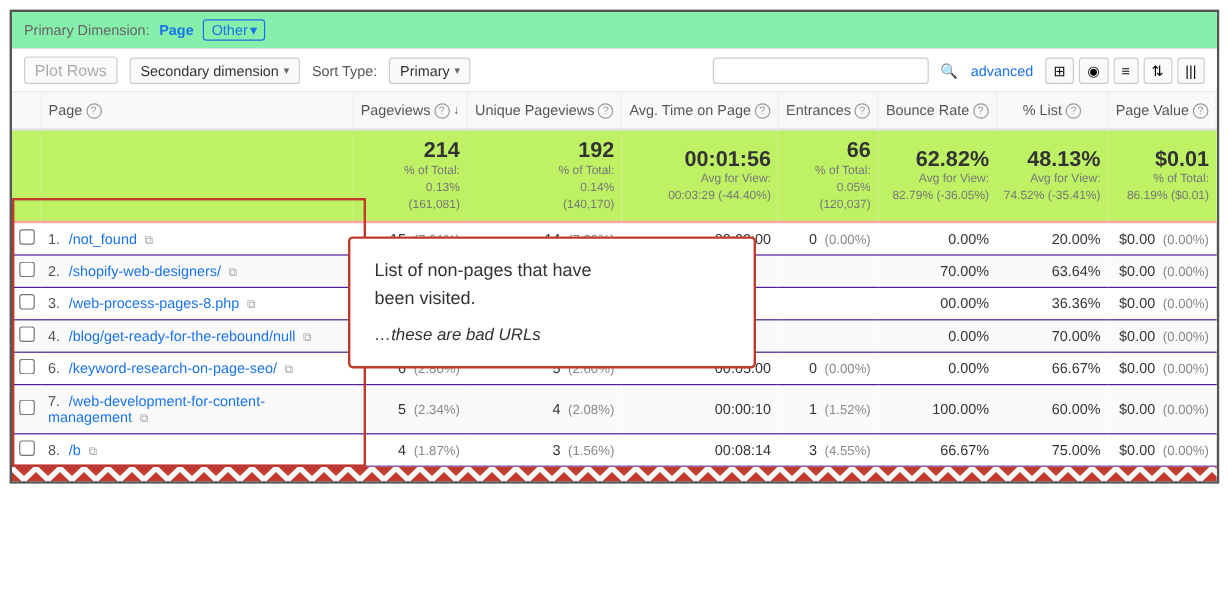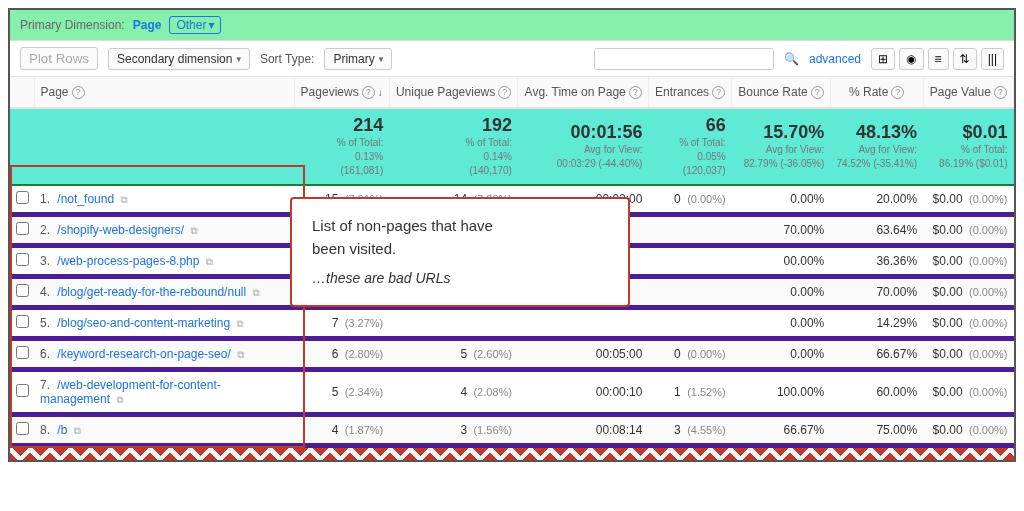--- a/index.html
+++ b/index.html
@@ -115,32 +115,32 @@
       border: 1px solid #999;
       color: #999;
       text-align: center;
       line-height: 11px;
       font-size: 9px;
       cursor: pointer;
     }
     .sort-arrow { color: #666; font-size: 10px; }
     
     .summary-row td {
-      background: #5eead4;
-      border-bottom: 2px solid #15803d;
+      background: #bef264;
+      border-bottom: 2px solid #fca5a5;
       padding: 6px 6px;
       text-align: right;
       vertical-align: middle;
     }
     .summary-row td.col-page { text-align: left; }
     .summary-main { font-size: 18px; font-weight: bold; color: #333; display: block; }
     .summary-sub { font-size: 10px; color: #777; display: block; line-height: 1.4; }
     
     .data-table tbody tr.data-row {
-      border-bottom: 5px solid #4c1d95;
+      border-bottom: 1px solid #4c1d95;
       padding-left: 12px;
     }
     .data-table tbody tr.data-row:nth-child(even) {
       background: #fafafa;
     }
     .data-table tbody tr.data-row td {
       padding: 6px 6px;
       text-align: right;
       vertical-align: middle;
     }
@@ -279,21 +279,21 @@
             </div>
           </th>
           <th>
             <div class="th-label right">
               <span>Bounce Rate</span>
               <span class="info-icon">?</span>
             </div>
           </th>
           <th>
             <div class="th-label right">
-              <span>% Rate</span>
+              <span>% List</span>
               <span class="info-icon">?</span>
             </div>
           </th>
           <th>
             <div class="th-label right">
               <span>Page Value</span>
               <span class="info-icon">?</span>
             </div>
           </th>
         </tr>
@@ -318,21 +318,21 @@
             <span class="summary-sub" style="white-space:pre-line;">Avg for View:
 00:03:29 (-44.40%)</span>
           </td>
           <td>
             <span class="summary-main">66</span>
             <span class="summary-sub" style="white-space:pre-line;">% of Total:
 0.05%
 (120,037)</span>
           </td>
           <td>
-            <span class="summary-main">15.70%</span>
+            <span class="summary-main">62.82%</span>
             <span class="summary-sub" style="white-space:pre-line;">Avg for View:
 82.79% (-36.05%)</span>
           </td>
           <td>
             <span class="summary-main">48.13%</span>
             <span class="summary-sub" style="white-space:pre-line;">Avg for View:
 74.52% (-35.41%)</span>
           </td>
           <td>
             <span class="summary-main">$0.01</span>
@@ -440,45 +440,20 @@
     <td>70.00%</td>
     <td>
       $0.00 <span class="pct">(0.00%)</span>
     </td>
   </tr>
           <tr class="data-row">
     <td class="col-check">
       <input type="checkbox" style="cursor: pointer;">
     </td>
     <td class="col-page">
-      <span class="row-num">5.</span>
-      <span class="page-link">/blog/seo-and-content-marketing</span>
-      <span class="page-icon">⧉</span>
-    </td>
-    <td>
-      7 <span class="pct">(3.27%)</span>
-    </td>
-    <td>
-      
-    </td>
-    <td></td>
-    <td>
-      
-    </td>
-    <td>0.00%</td>
-    <td>14.29%</td>
-    <td>
-      $0.00 <span class="pct">(0.00%)</span>
-    </td>
-  </tr>
-          <tr class="data-row">
-    <td class="col-check">
-      <input type="checkbox" style="cursor: pointer;">
-    </td>
-    <td class="col-page">
       <span class="row-num">6.</span>
       <span class="page-link">/keyword-research-on-page-seo/</span>
       <span class="page-icon">⧉</span>
     </td>
     <td>
       6 <span class="pct">(2.80%)</span>
     </td>
     <td>
       5 <span class="pct">(2.60%)</span>
     </td>

